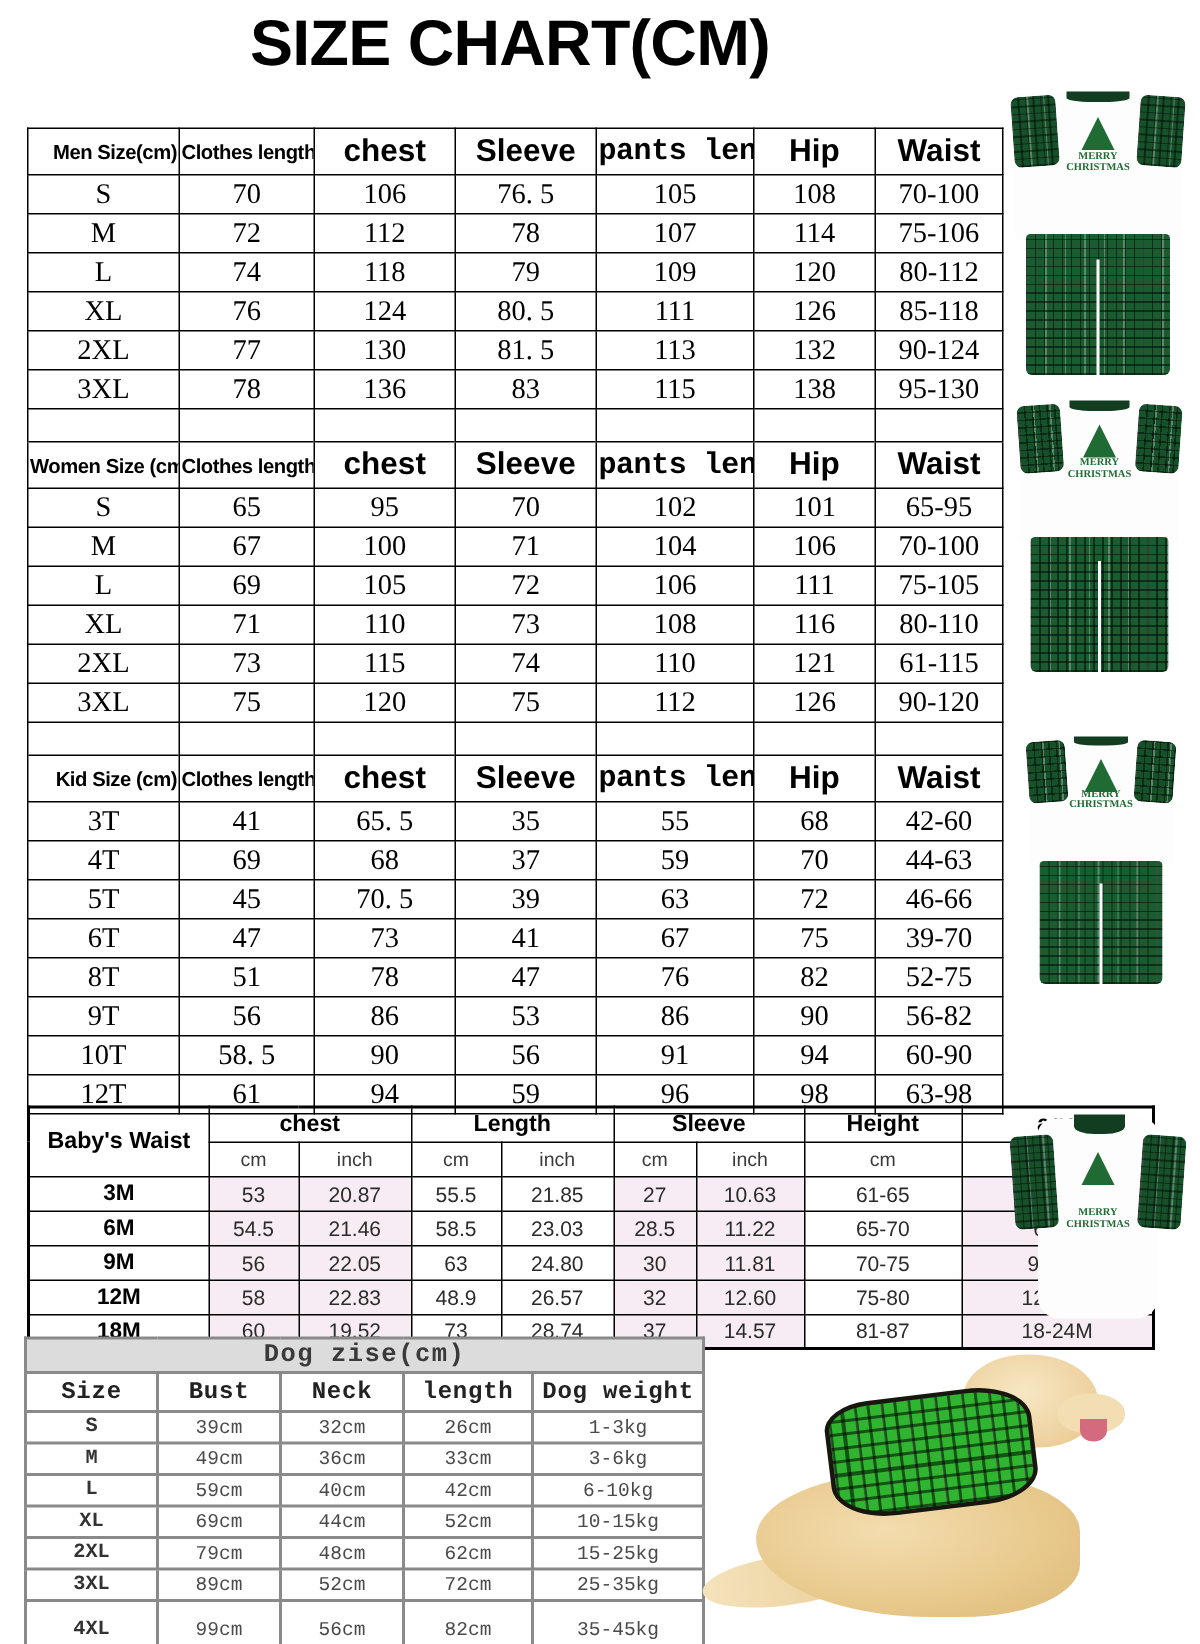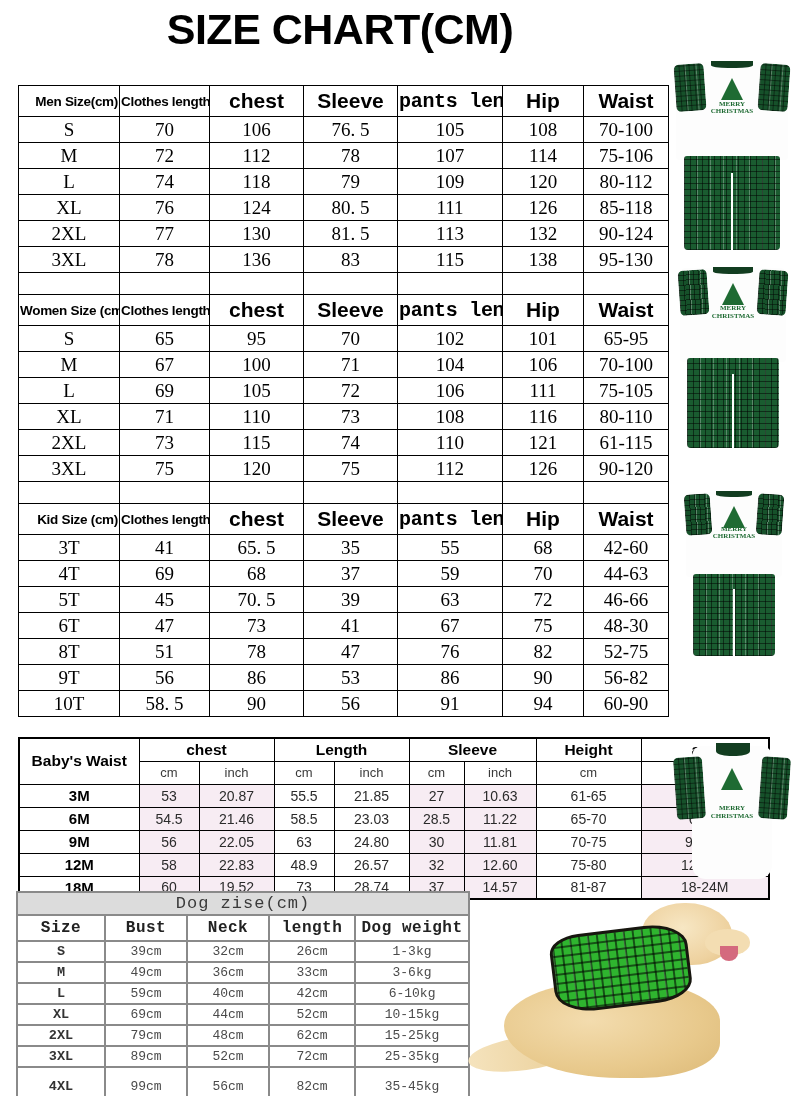--- a/index.html
+++ b/index.html
@@ -107,21 +107,21 @@
     vertical-align: middle;
     height: 21px;
     font-family: "Liberation Mono", monospace;
     font-size: 13px;
     color: #4a4a4a;
     white-space: nowrap;
   }
   #dog-table td.title {
     background: #dcdcdc;
     font-size: 17px;
-    font-weight: 400;
+    font-weight: 700;
     color: #3a3a3a;
     height: 15px;
     letter-spacing: 1px;
   }
   #dog-table td.colhdr {
     font-size: 16px; font-weight: 700; color: #222; height: 26px;
     letter-spacing: 0.5px;
   }
   #dog-table td.sz { font-weight: 700; color:#333; font-size: 13.5px;}
   #dog-table tr.last td { height: 30px; vertical-align: bottom; padding-bottom:2px;}
@@ -423,21 +423,21 @@
         <td>72</td>
         <td>46-66</td>
       </tr>
       <tr>
         <td>6T</td>
         <td>47</td>
         <td>73</td>
         <td>41</td>
         <td>67</td>
         <td>75</td>
-        <td>48-30</td>
+        <td>39-70</td>
       </tr>
       <tr>
         <td>8T</td>
         <td>51</td>
         <td>78</td>
         <td>47</td>
         <td>76</td>
         <td>82</td>
         <td>52-75</td>
       </tr>
@@ -451,20 +451,29 @@
         <td>56-82</td>
       </tr>
       <tr>
         <td>10T</td>
         <td>58. 5</td>
         <td>90</td>
         <td>56</td>
         <td>91</td>
         <td>94</td>
         <td>60-90</td>
+      </tr>
+      <tr>
+        <td>12T</td>
+        <td>61</td>
+        <td>94</td>
+        <td>59</td>
+        <td>96</td>
+        <td>98</td>
+        <td>63-98</td>
       </tr>
     </tbody>
 </table>
 
 <table id="baby-table">
   <colgroup>
     <col style="width:120px">
       <col style="width:60px">
       <col style="width:75px">
     <col style="width:60px">

